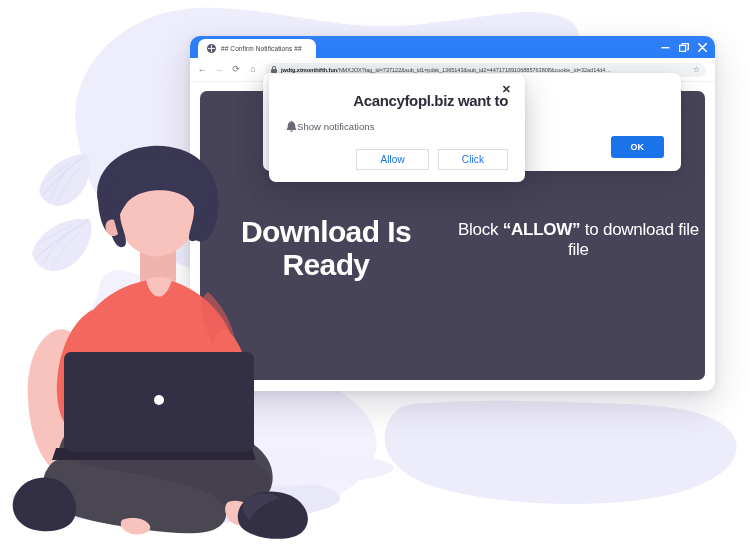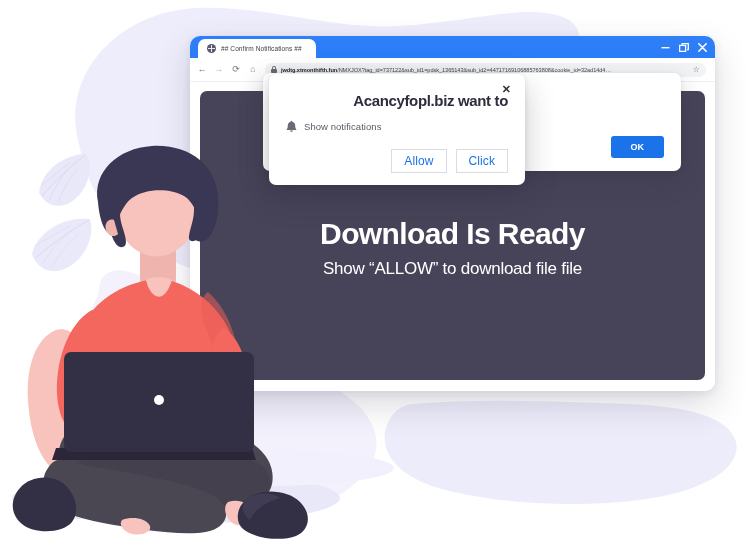--- a/index.html
+++ b/index.html
@@ -191,21 +191,21 @@
     background: #ffffff;
     padding: 9px 10px 11px 10px;
   }
 
   .page-dark {
     width: 100%;
     height: 100%;
     background: #474459;
     border-radius: 7px;
     display: flex;
-    flex-direction: column;
+    flex-direction: row;
     align-items: center;
     justify-content: center;
   }
 
   .hero-title {
     font-size: 30px;
     font-weight: bold;
     color: #ffffff;
     letter-spacing: -0.6px;
     text-align: center;
@@ -213,21 +213,21 @@
     margin-top: 24px;
   }
 
   .hero-sub {
     font-size: 17px;
     color: #ffffff;
     text-align: center;
     margin-top: 9px;
     letter-spacing: -0.25px;
   }
-  .hero-sub b { font-weight: normal; margin-top: 15px; }
+  .hero-sub b { font-weight: bold; margin-top: 15px; }
 
   
   .js-alert {
     position: absolute;
     left: 263px;
     top: 73px;
     width: 418px;
     background: #ffffff;
     border-radius: 7px;
     box-shadow: 0 10px 26px rgba(40,38,56,0.22), 0 1px 4px rgba(40,38,56,0.10);
@@ -296,21 +296,20 @@
     color: #2e2d3c;
     letter-spacing: -0.35px;
     margin-bottom: 11px;
     margin-top: 2px;
     text-align: right;
   }
 
   .notif-row {
     display: flex;
     align-items: center;
-    gap: 7px;
     margin-bottom: 17px;
   }
 
   .bell-icon {
     width: 11px;
     height: 12px;
     flex: 0 0 auto;
     display: block;
   }
 
@@ -320,26 +319,26 @@
     letter-spacing: 0.05px;
   }
 
   .notif-actions {
     display: flex;
     justify-content: flex-end;
     gap: 9px;
   }
 
   .ghost-btn {
-    font-size: 12px;
+    font-size: 10px;
     color: #1a73e8;
     background: #ffffff;
     border: 1px solid #dadce0;
     border-radius: 0;
-    padding: 4px 12px;
+    padding: 4px 23px;
     cursor: pointer;
     font-family: "Liberation Sans", sans-serif;
     letter-spacing: 0.1px;
   }
 
   
   .person {
     position: absolute;
     left: 0;
     top: 130px;
@@ -421,21 +420,21 @@
           <span class="lock-body"></span>
         </span>
         <span class="url-text"><span class="url-host">jwdtg.xtmonthifth.fun</span><span>/NMXJOX?tag_id=737122&amp;sub_id1=pdsk_1365143&amp;sub_id2=44717169106885763808&amp;cookie_id=32ad14d4…</span></span>
         <span class="star">☆</span>
       </div>
     </div>
 
     <div class="viewport">
       <div class="page-dark">
         <div class="hero-title">Download Is Ready</div>
-        <div class="hero-sub"><span>Show </span><b>“ALLOW”</b><span> to download file file</span></div>
+        <div class="hero-sub"><span>Block </span><b>“ALLOW”</b><span> to download file file</span></div>
       </div>
     </div>
   </div>
 
   <div class="js-alert">
     <div class="js-alert-title">l.biz says</div>
     <div class="js-alert-msg">CLOSE THIS PAGE</div>
     <div class="js-alert-actions">
       <button class="ok-btn">OK</button>
     </div>

